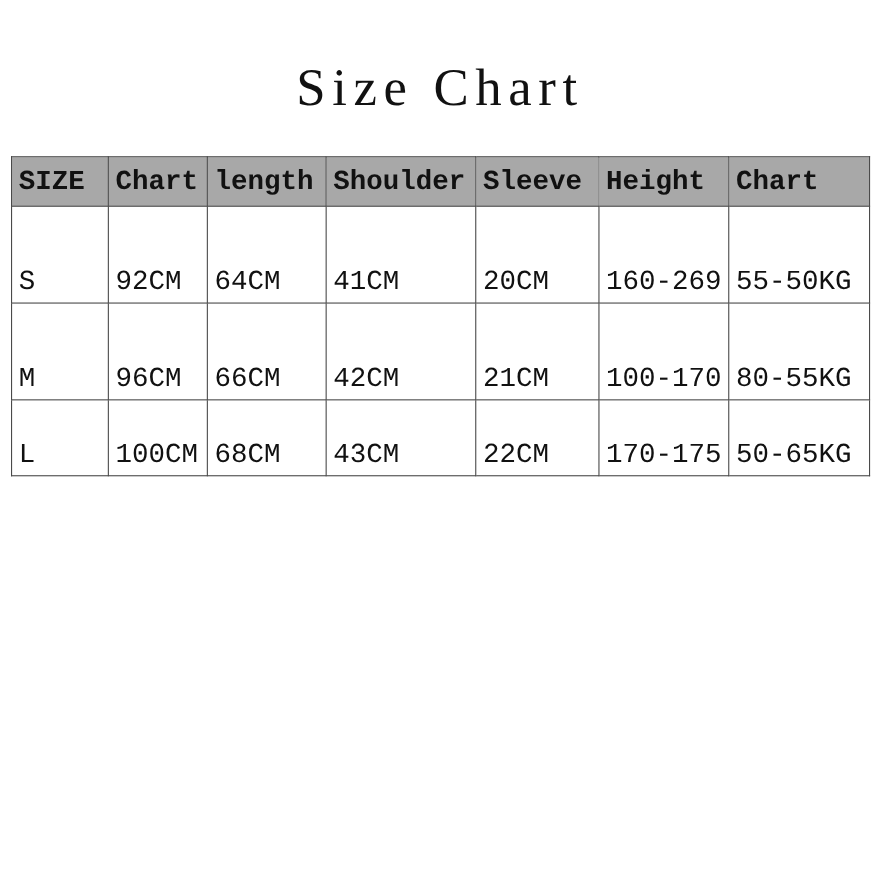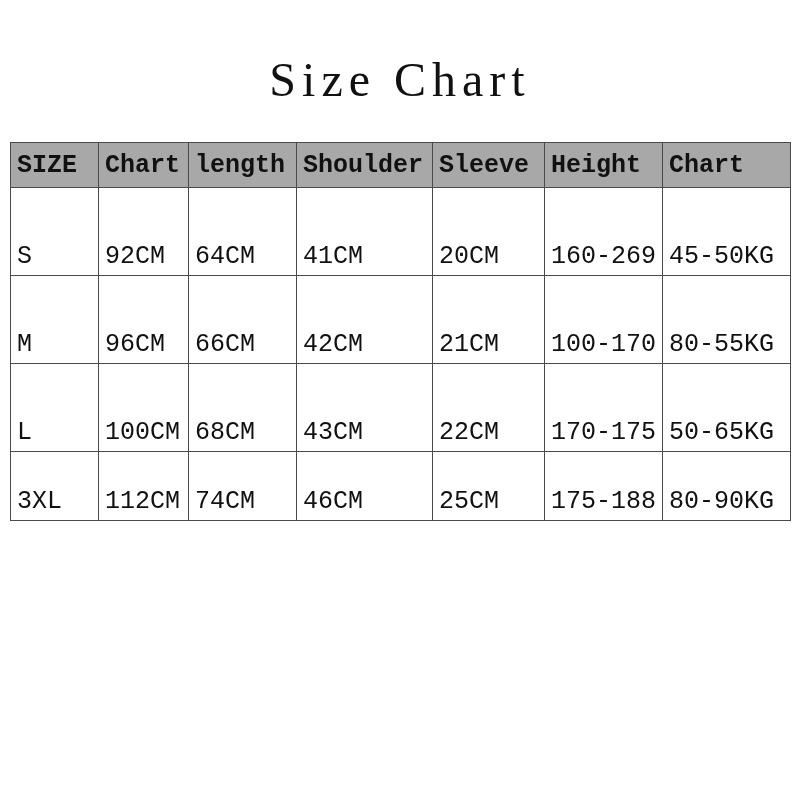--- a/index.html
+++ b/index.html
@@ -108,46 +108,37 @@
         </tr>
       </thead>
       <tbody>
         <tr>
           <td>S</td>
           <td>92CM</td>
           <td>64CM</td>
           <td>41CM</td>
           <td>20CM</td>
           <td>160-269</td>
-          <td>45-50KG</td>
+          <td>55-50KG</td>
         </tr>
         <tr>
           <td>M</td>
           <td>96CM</td>
           <td>66CM</td>
           <td>42CM</td>
           <td>21CM</td>
           <td>100-170</td>
           <td>80-55KG</td>
         </tr>
         <tr>
           <td>L</td>
           <td>100CM</td>
           <td>68CM</td>
           <td>43CM</td>
           <td>22CM</td>
           <td>170-175</td>
           <td>50-65KG</td>
         </tr>
-        <tr>
-          <td>3XL</td>
-          <td>112CM</td>
-          <td>74CM</td>
-          <td>46CM</td>
-          <td>25CM</td>
-          <td>175-188</td>
-          <td>80-90KG</td>
-        </tr>
       </tbody>
     </table>
   </div>
 
 </div>
 
 </body></html>

